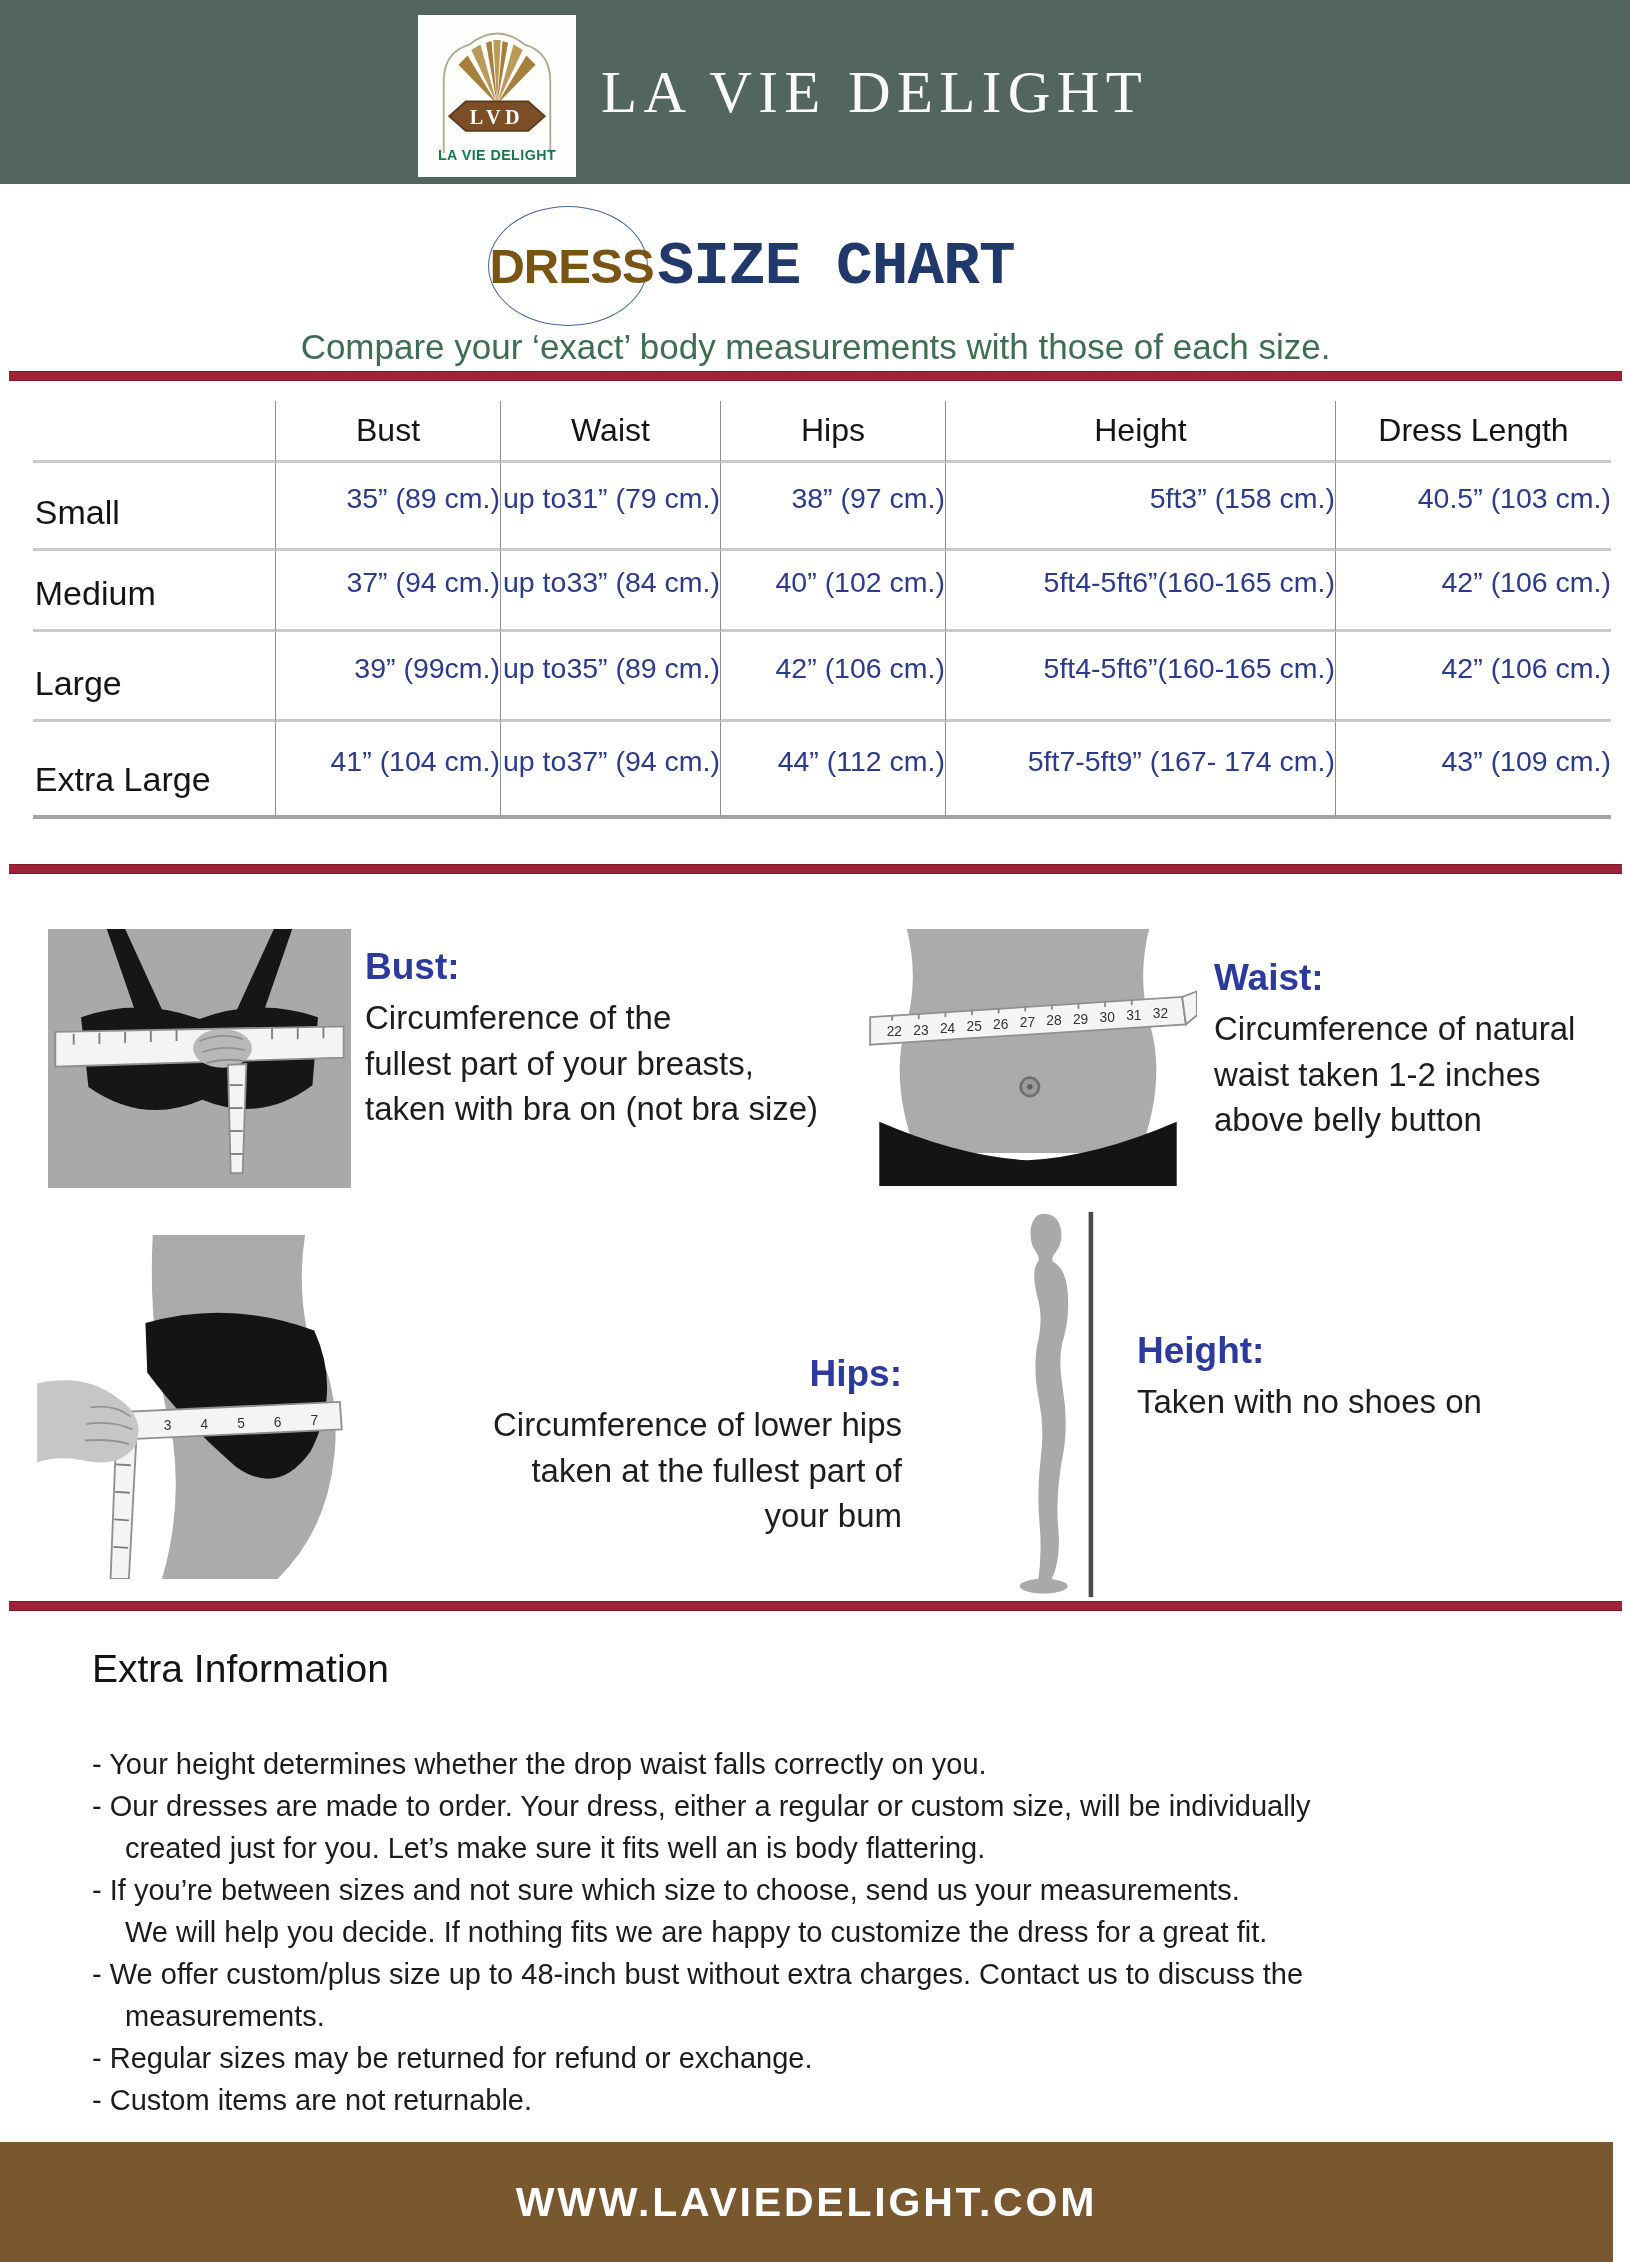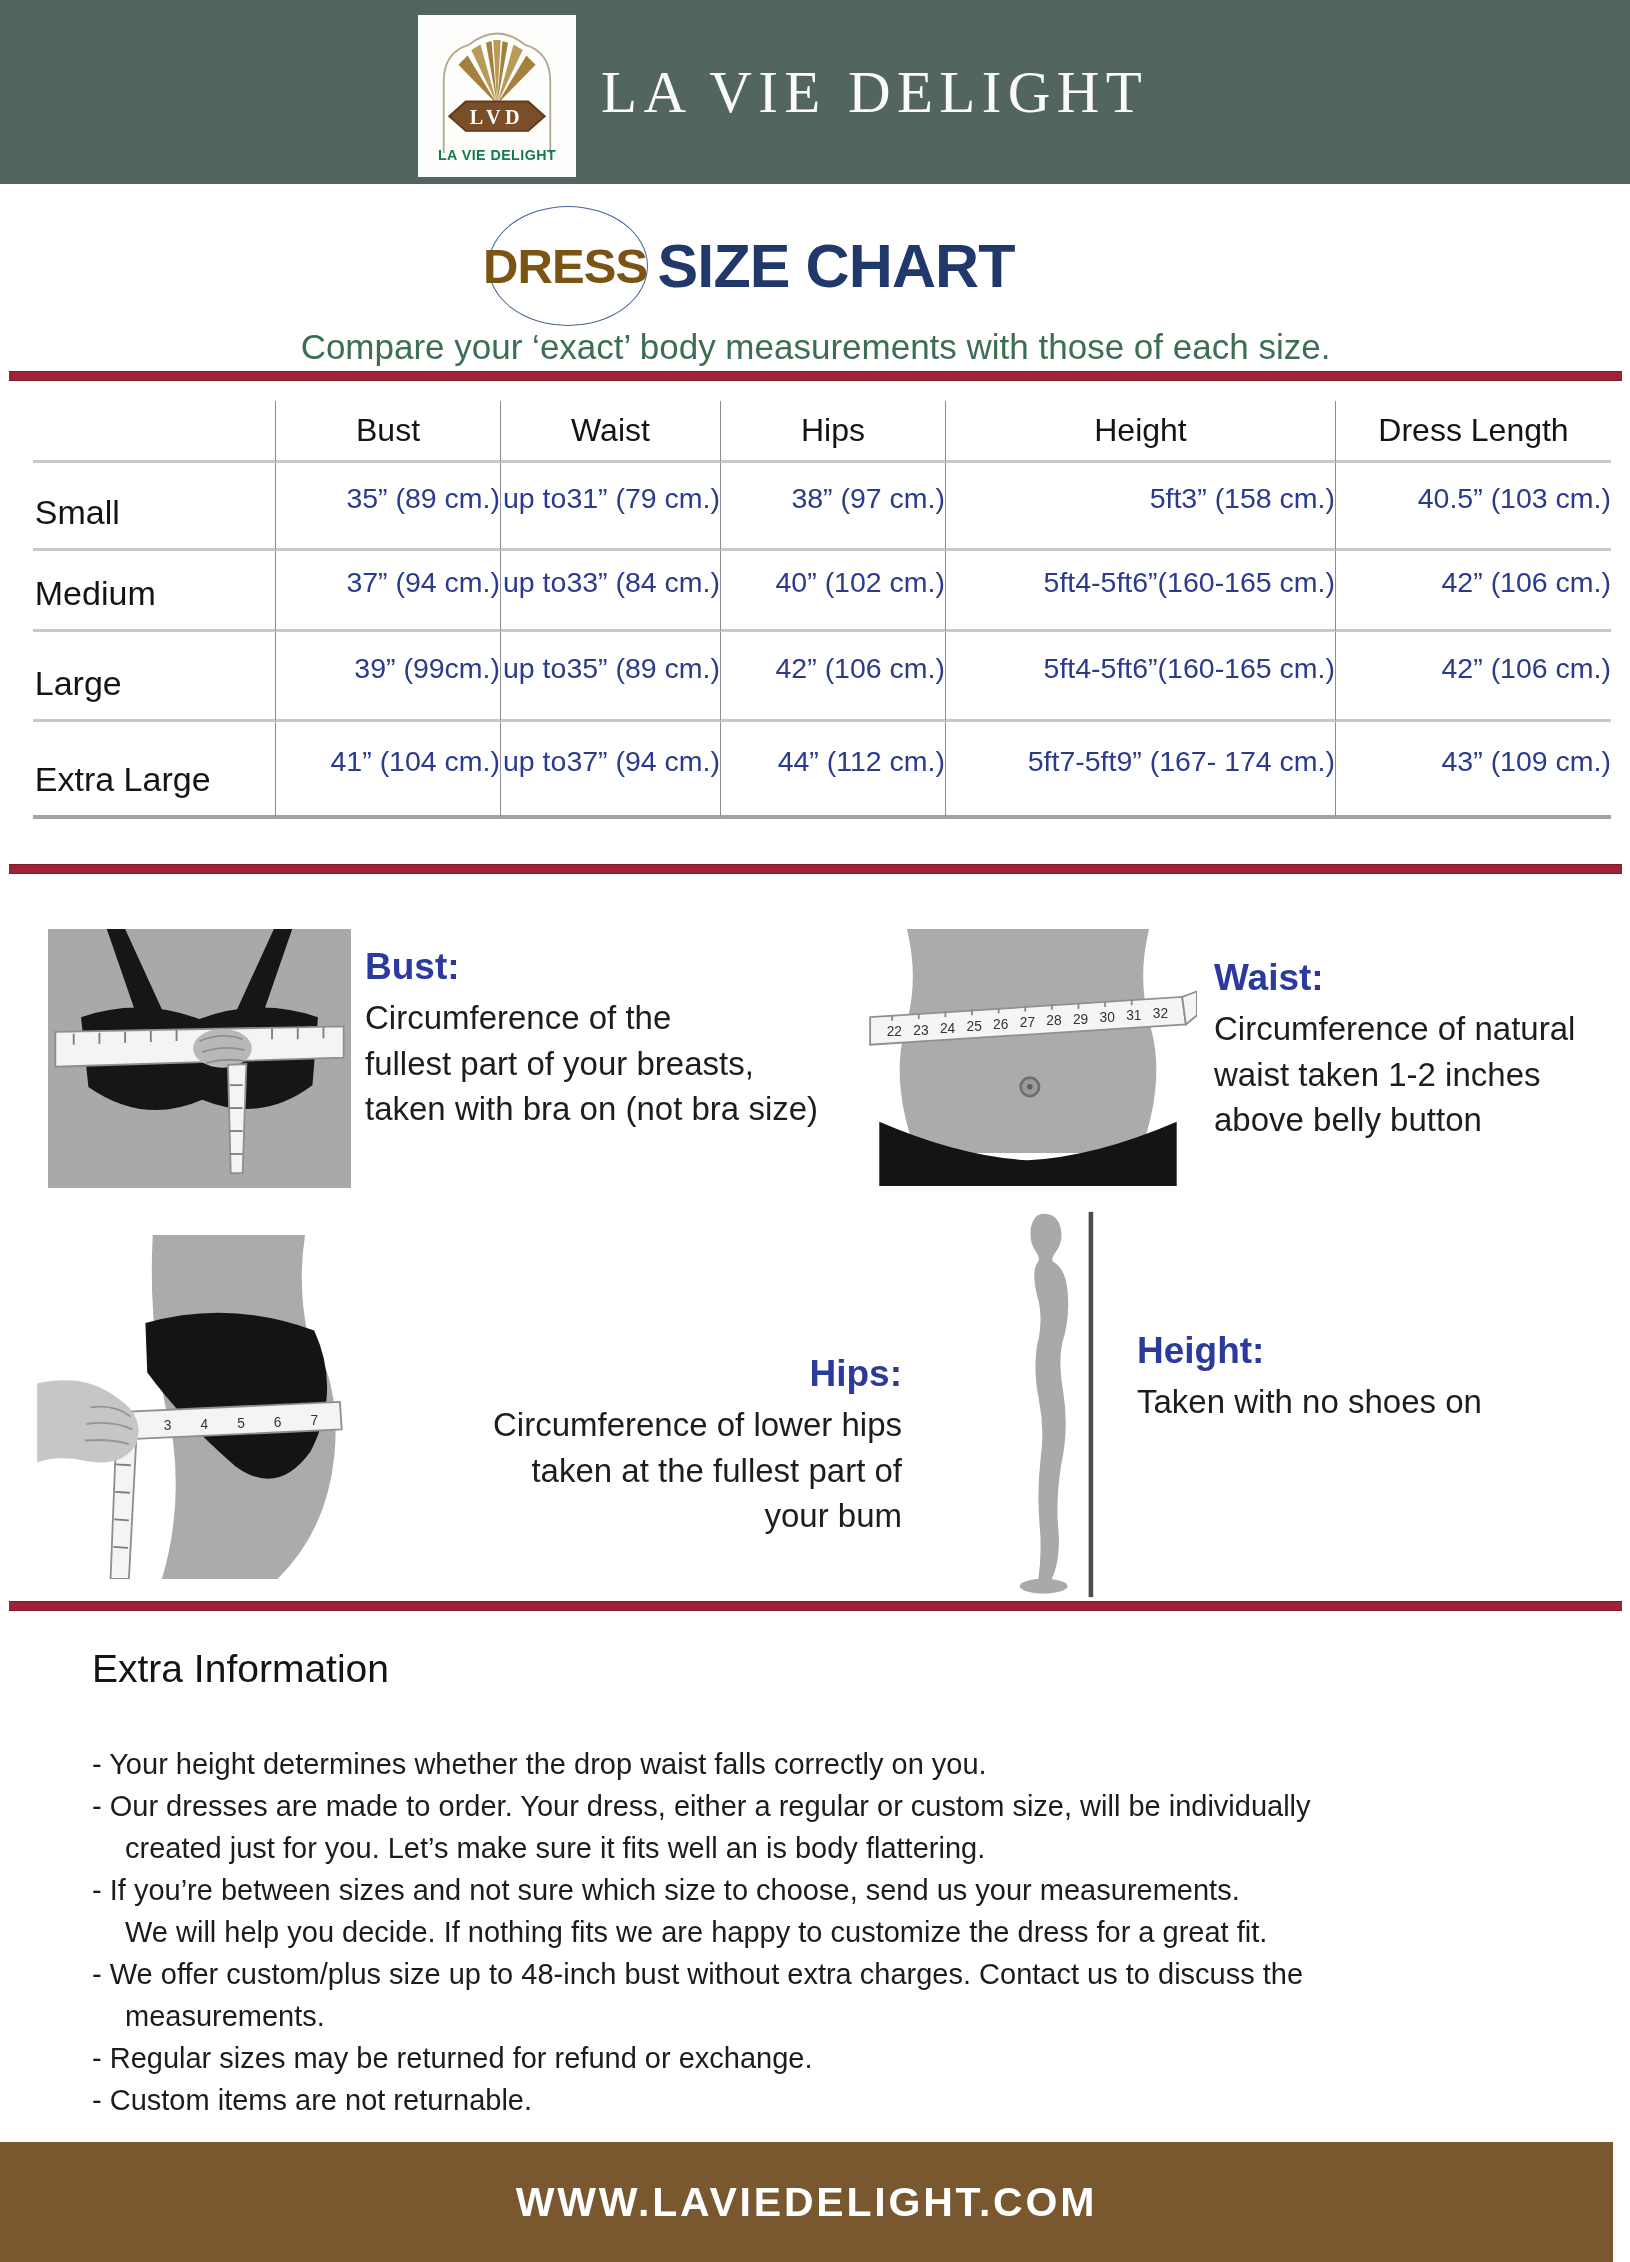--- a/index.html
+++ b/index.html
@@ -6,23 +6,23 @@
   .page{position:relative;width:1631px;height:2263px;background:#fff;overflow:hidden;}
 
   
   .header-band{position:absolute;top:0;left:0;width:1631px;height:184px;background:#52655f;}
   .logo-box{position:absolute;top:14.7px;left:418px;width:158px;height:162px;background:#fdfdfb;}
   .brand-name{position:absolute;top:0;left:601px;height:184px;display:flex;align-items:center;
     font-family:"Liberation Serif",serif;font-size:59px;letter-spacing:6.4px;color:#fafafa;font-weight:400;}
 
   
   .title-row{position:absolute;top:206px;left:0;width:1631px;display:flex;justify-content:center;align-items:center;transform:translateX(-64px);}
-  .dress-oval{width:158px;height:118px;border:1.8px solid #49659f;border-radius:50%;display:flex;align-items:center;justify-content:flex-end;flex:0 0 auto;}
+  .dress-oval{width:158px;height:118px;border:1.8px solid #49659f;border-radius:50%;display:flex;align-items:center;justify-content:flex-start;flex:0 0 auto;}
   .dress-word{font-size:49px;font-weight:800;color:#7a5413;letter-spacing:-0.9px;}
-  .title-main{font-size:61px;font-weight:800;color:#20386a;margin-left:9.2px;letter-spacing:-0.9px;}
+  .title-main{font-size:61px;font-weight:800;color:#20386a;margin-left:9.2px;letter-spacing:-0.9px;font-family:Liberation Mono, monospace;}
   .subtitle{position:absolute;top:327px;left:0;width:1631px;text-align:center;font-size:35px;color:#3d6e52;}
 
   .red-rule{position:absolute;left:9.2px;right:9.2px;height:8.3px;background:#a02236;border-top:1.8px solid #7e1a28;border-bottom:1.8px solid #7e1a28;}
   .rule-1{top:371px;} .rule-2{top:864px;} .rule-3{top:1601px;}
 
   
   .size-table{position:absolute;top:401px;left:33px;width:1580px;display:grid;
     grid-template-columns:242px 225px 220px 225px 390px 276px;
     grid-template-rows:62px 88px 81px 90px 97px;}
   .cell{box-sizing:border-box;}

